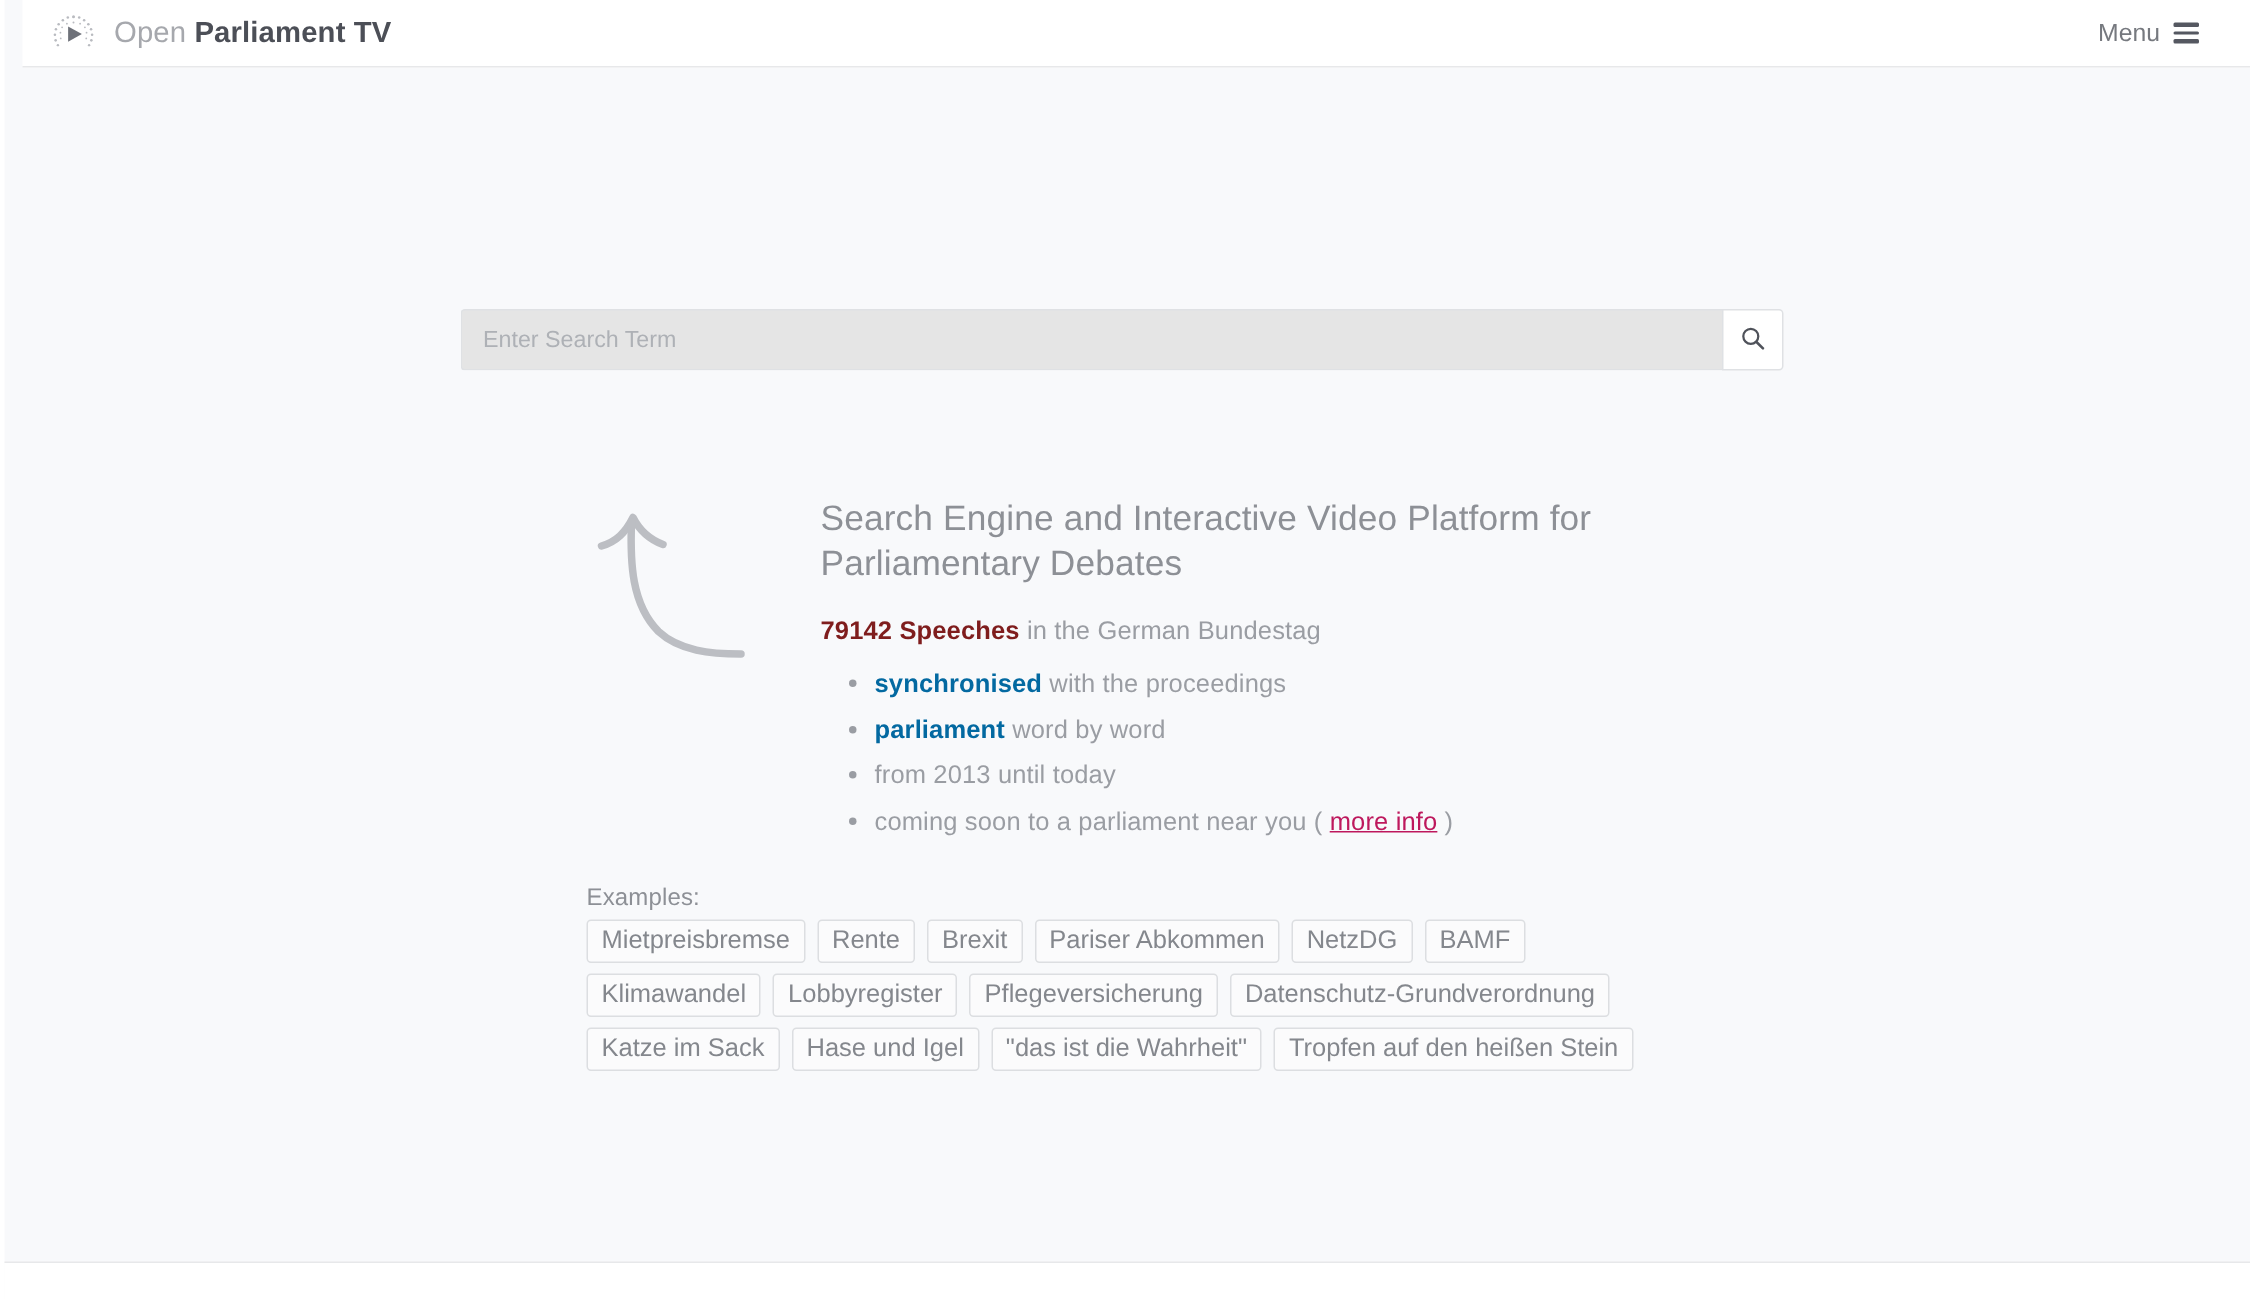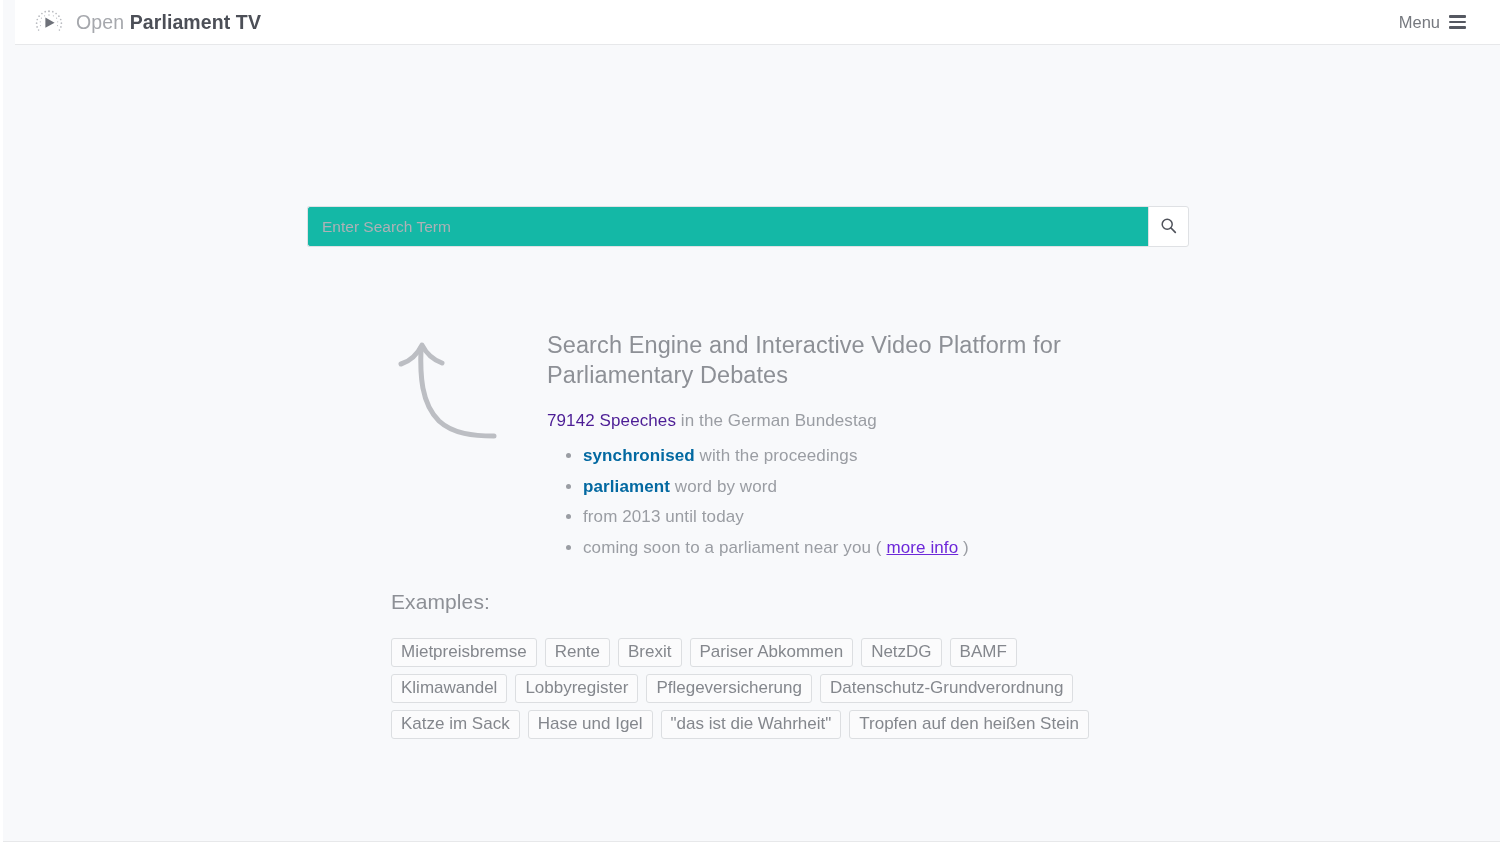--- a/index.html
+++ b/index.html
@@ -94,21 +94,21 @@
     height: 41px;
     display: flex;
   }
   .search-input {
     flex: 1;
     height: 41px;
     box-sizing: border-box;
     border: 1px solid #dfe1e4;
     border-right: none;
     border-radius: 3px 0 0 3px;
-    background: #14b8a6;
+    background: #e5e5e5;
     font-family: "Liberation Sans", sans-serif;
     font-size: 15.5px;
     color: #4c4f57;
     padding: 0 14px;
     outline: none;
   }
   .search-input::placeholder { color: #aeb1b6; }
   .search-btn {
     width: 41px;
     height: 41px;
@@ -152,54 +152,54 @@
     color: #8d9096;
     letter-spacing: .1px;
   }
   .count-line {
     margin: 21px 0 0 0;
     font-size: 17px;
     color: #9a9da3;
     letter-spacing: .1px;
   }
   .count-line strong {
-    color: #4c1d95;
-    font-weight: 400;
+    color: #7f1d1d;
+    font-weight: 700;
   }
   .features {
     list-style: disc;
     margin: 10px 0 0 0;
     padding-left: 36px;
     color: #9a9da3;
   }
   .features li {
     font-size: 17px;
     line-height: 30.5px;
     color: #9a9da3;
     letter-spacing: .1px;
   }
   .features li strong {
     color: #0369a1;
     font-weight: 700;
   }
   .features li a {
-    color: #6d28d9;
+    color: #be185d;
   }
 
   
   .examples {
     position: absolute;
     left: 388px;
     top: 590px;
     width: 740px;
   }
   .examples-label {
-    font-size: 21px;
+    font-size: 16px;
     color: #8d9096;
-    margin-bottom: 24px;
+    margin-bottom: 5px;
     letter-spacing: .1px;
   }
   .tag-list {
     display: flex;
     flex-wrap: wrap;
     gap: 7px 8px;
     width: 700px;
   }
   .tag {
     display: inline-block;

